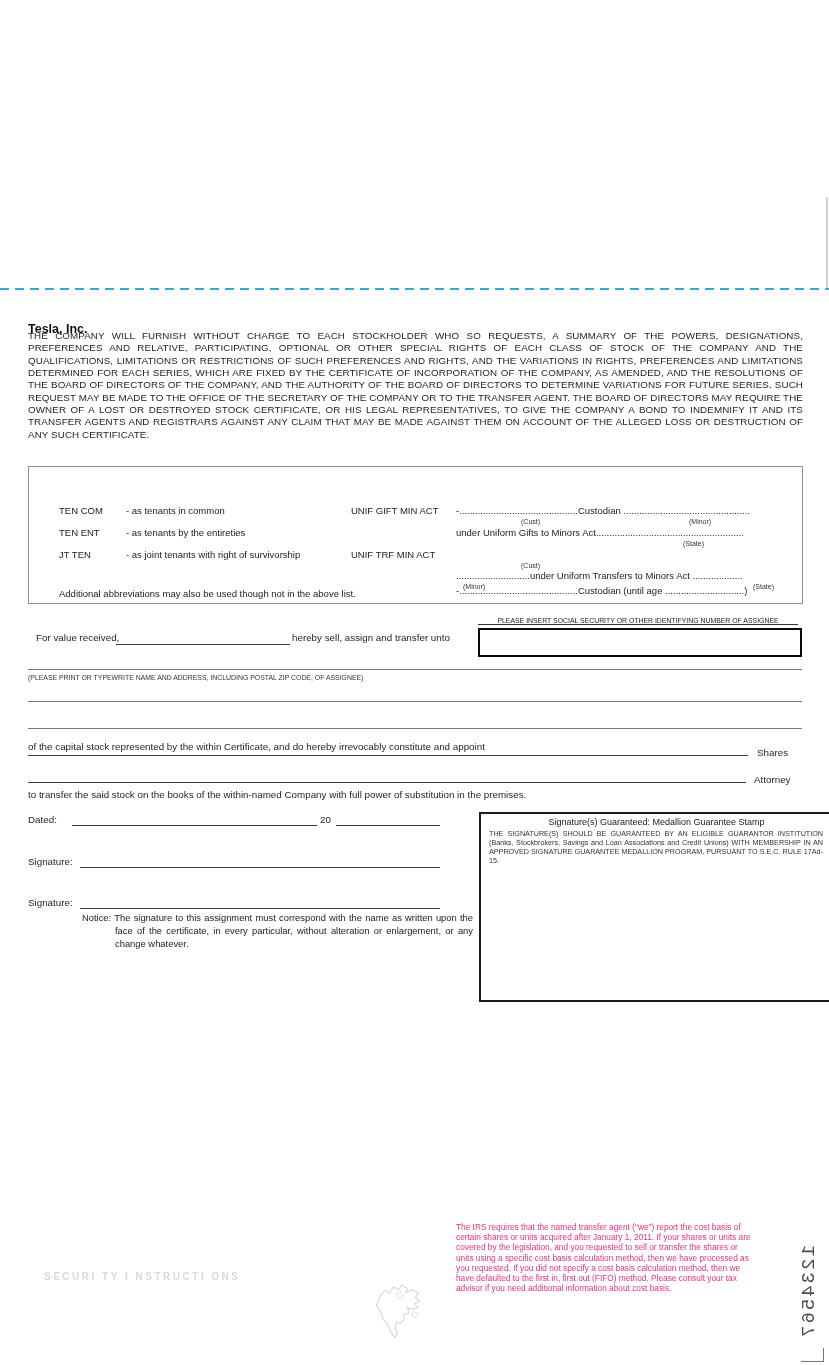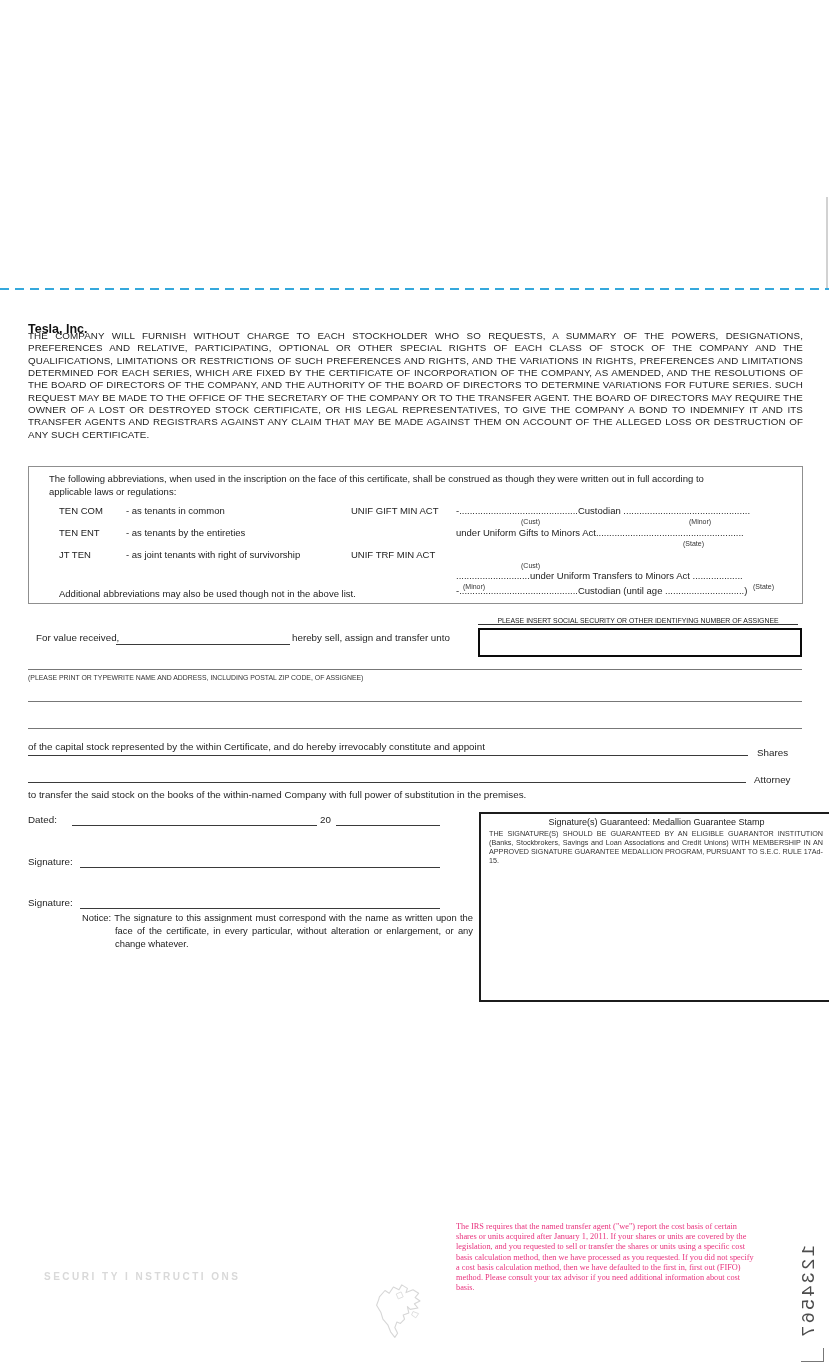--- a/index.html
+++ b/index.html
@@ -41,21 +41,21 @@
   .uline-gray { border-bottom:1.5px solid #777; height:2px; }
 
   
   .medallion-box { left:447px; top:812px; width:351px; height:186px; border:2px solid #1c1c1c; background:#fff;margin-left:32px; }
   .medallion-title { position:absolute; left:0; top:3px; width:100%; text-align:center; font-size:9px; color:#222; }
   .medallion-body { position:absolute; left:8px; top:15px; width:334px; font-size:7.2px; line-height:9px; text-align:justify; color:#333; }
 
   .notice-block { left:82px; top:911px; width:358px; font-size:9.4px; line-height:13px; text-align:justify; color:#222;
     padding-left:33px; text-indent:-33px; }
 
-  .irs-block { left:456px; top:1222px; width:298px; color:var(--irs_pink,#e8327d); font-size:8.3px; line-height:10.2px;font-family:Liberation Serif, serif; }
+  .irs-block { left:456px; top:1222px; width:298px; color:var(--irs_pink,#e8327d); font-size:8.3px; line-height:10.2px; }
   .irs-block p { margin:0 0 5px 0; }
   .irs-bold { font-weight:bold; }
 
   .cert-number {
     left:755px; top:1280px; width:110px; height:24px; text-align:center;
     font-family:"Liberation Mono", monospace; font-size:19px; letter-spacing:2px; color:#4d4d4d;
     transform:scaleX(-1) rotate(90deg);
   }
   .corner-mark { left:801px; top:1348px; width:22px; height:13px; border-right:1.5px solid #777; border-bottom:1.5px solid #777; }
 
@@ -68,21 +68,20 @@
 
 <div class="page">
 
   <div class="edge-mark"></div>
   <div class="perforation" style="top:288px"></div>
 
   <div class="abs company-title">Tesla, Inc.</div>
   <div class="abs legal-paragraph">THE COMPANY WILL FURNISH WITHOUT CHARGE TO EACH STOCKHOLDER WHO SO REQUESTS, A SUMMARY OF THE POWERS, DESIGNATIONS, PREFERENCES AND RELATIVE, PARTICIPATING, OPTIONAL OR OTHER SPECIAL RIGHTS OF EACH CLASS OF STOCK OF THE COMPANY AND THE QUALIFICATIONS, LIMITATIONS OR RESTRICTIONS OF SUCH PREFERENCES AND RIGHTS, AND THE VARIATIONS IN RIGHTS, PREFERENCES AND LIMITATIONS DETERMINED FOR EACH SERIES, WHICH ARE FIXED BY THE CERTIFICATE OF INCORPORATION OF THE COMPANY, AS AMENDED, AND THE RESOLUTIONS OF THE BOARD OF DIRECTORS OF THE COMPANY, AND THE AUTHORITY OF THE BOARD OF DIRECTORS TO DETERMINE VARIATIONS FOR FUTURE SERIES. SUCH REQUEST MAY BE MADE TO THE OFFICE OF THE SECRETARY OF THE COMPANY OR TO THE TRANSFER AGENT. THE BOARD OF DIRECTORS MAY REQUIRE THE OWNER OF A LOST OR DESTROYED STOCK CERTIFICATE, OR HIS LEGAL REPRESENTATIVES, TO GIVE THE COMPANY A BOND TO INDEMNIFY IT AND ITS TRANSFER AGENTS AND REGISTRARS AGAINST ANY CLAIM THAT MAY BE MADE AGAINST THEM ON ACCOUNT OF THE ALLEGED LOSS OR DESTRUCTION OF ANY SUCH CERTIFICATE.</div>
 
   <div class="abs abbr-box">
-    <div class="abbr-intro">The following abbreviations, when used in the inscription on the face of this certificate, shall be construed as though they were written out in full according to applicable laws or regulations:</div>
 
     <span class="item" style="left:30px; top:38px;">TEN COM</span>
     <span class="item" style="left:97px; top:38px;">- as tenants in common</span>
     <span class="item" style="left:322px; top:38px;">UNIF GIFT MIN ACT</span>
     <span class="item clip" style="left:427px; top:38px; width:341px;">-.............................................Custodian ................................................</span>
     <span class="sub" style="left:492px; top:51px;">(Cust)</span>
     <span class="sub" style="left:660px; top:51px;">(Minor)</span>
 
     <span class="item" style="left:30px; top:60px;">TEN ENT</span>
     <span class="item" style="left:97px; top:60px;">- as tenants by the entireties</span>

